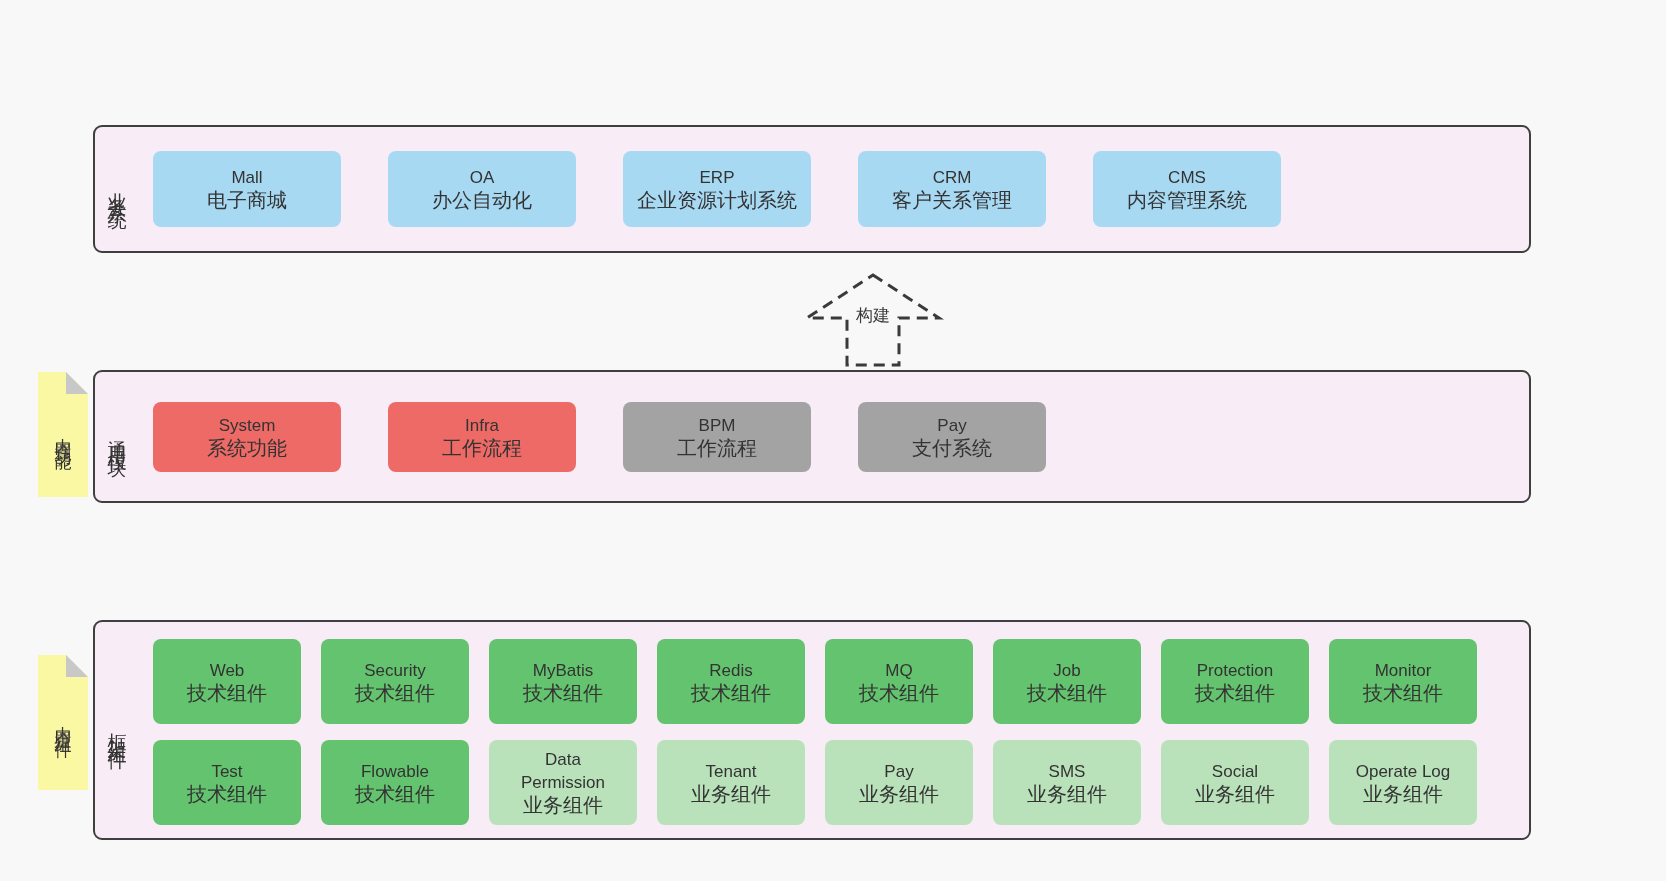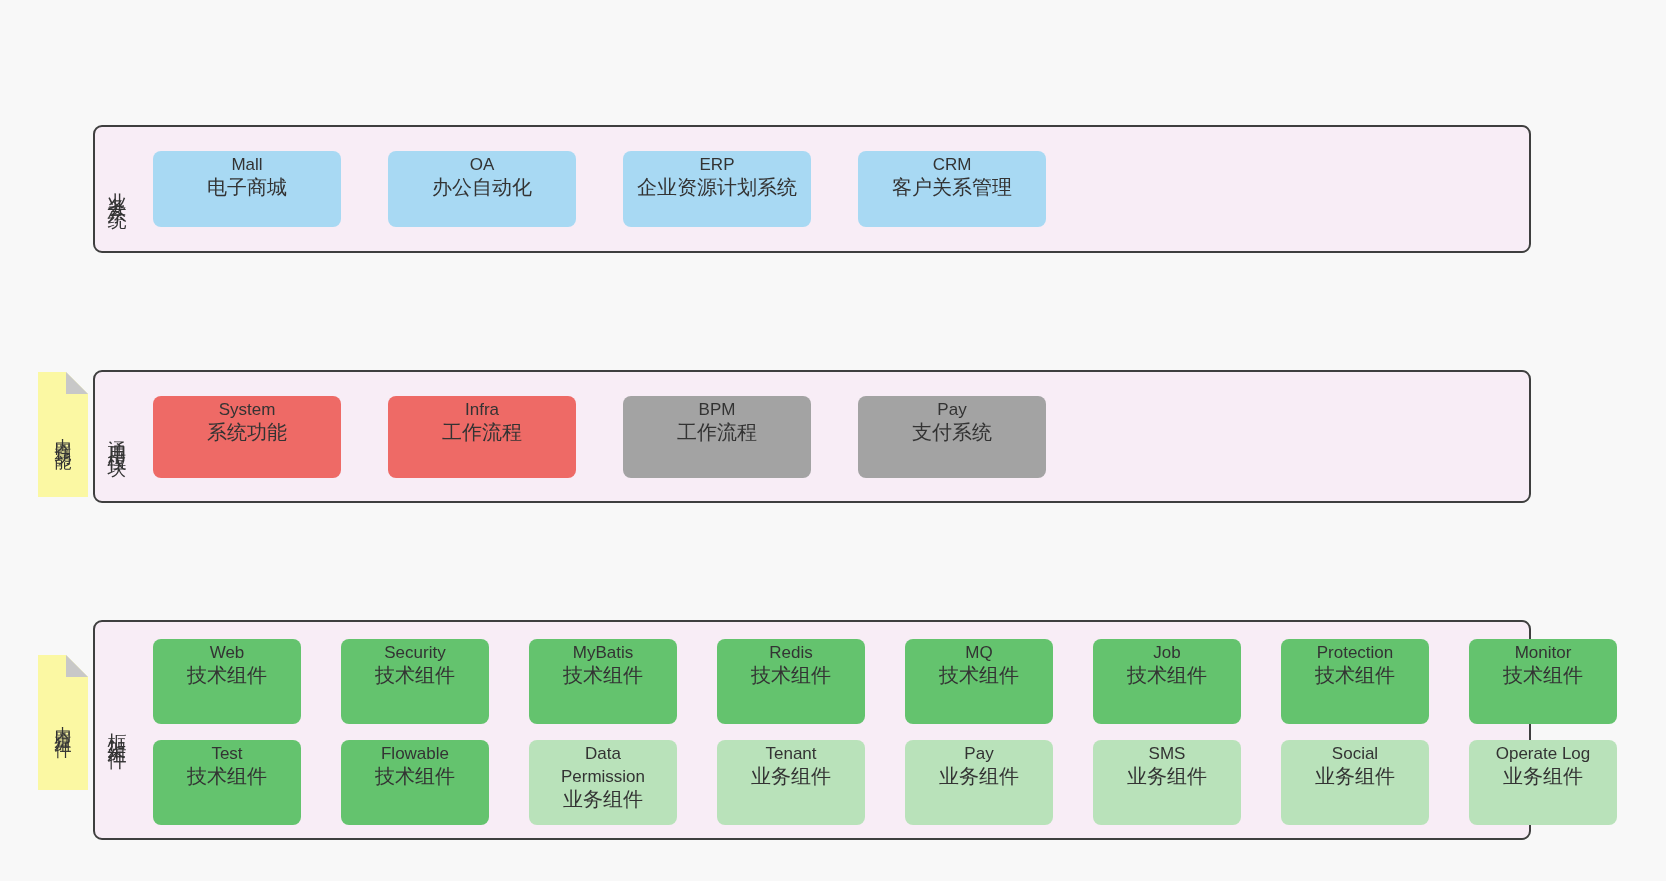--- a/index.html
+++ b/index.html
@@ -23,28 +23,28 @@
     font-size:19px; letter-spacing:6px; color:#333;
   }
   .boxes{
     flex:1; display:flex; align-items:center;
     gap:47px; padding-left:14px; padding-right:12px;
   }
   .grid{
     flex:1; display:flex; flex-direction:column; justify-content:space-between;
     padding:17px 12px 13px 14px;
   }
-  .grid-row{ display:flex; gap:40px; }
+  .grid-row{ display:flex; gap:20px; }
   .box{
     border-radius:8px; display:flex; flex-direction:column;
-    align-items:center; text-align:center;
+    align-items:center; justify-content:center; text-align:center;
     box-sizing:border-box; padding:2px 6px; flex:0 0 auto;
   }
   .sz-top{ width:188px; height:76px; }
-  .sz-mid{ width:188px; height:82px; }
+  .sz-mid{ width:188px; height:70px; }
   .sz-cmp{ width:148px; height:85px; }
   .v-blue{ background:#a8d9f3; }
   .v-red{ background:#ee6a66; }
   .v-pink{ background:#a3a3a3; }
   .v-green{ background:#64c36e; }
   .v-light{ background:#b9e2ba; }
   .box-name{ font-size:17px; line-height:23px; color:#333; }
   .box-desc{ font-size:20px; line-height:23px; color:#333; }
   .wrap{ max-width:100px; }
   .note{
@@ -84,23 +84,33 @@
         <div class="box-desc">办公自动化</div>
       </div>
       <div class="box sz-top v-blue">
         <div class="box-name">ERP</div>
         <div class="box-desc">企业资源计划系统</div>
       </div>
       <div class="box sz-top v-blue">
         <div class="box-name">CRM</div>
         <div class="box-desc">客户关系管理</div>
       </div>
+      <div class="box sz-top v-blue">
+        <div class="box-name">CMS</div>
+        <div class="box-desc">内容管理系统</div>
+      </div>
     </div>
   </div>
 
+  <div class="arrow arrow-build">
+    <svg width="150" height="96" viewBox="0 0 150 96">
+      <polygon points="75,3 141,46 101,46 101,93 49,93 49,46 9,46" fill="none" stroke="#3a3a3a" stroke-width="3" stroke-dasharray="11 7"></polygon>
+    </svg>
+    <div class="arrow-label">构建</div>
+  </div>
 
   <div class="note note-mid">
     <span class="note-text">内置功能</span>
     <svg class="fold" width="22" height="22" viewBox="0 0 22 22">
       <polygon points="0,0 22,0 22,22" fill="#f8f8f8"></polygon>
       <polygon points="0,0 22,22 0,22" fill="#c8c8c8"></polygon>
     </svg>
   </div>
 
   <div class="band band-modules">

